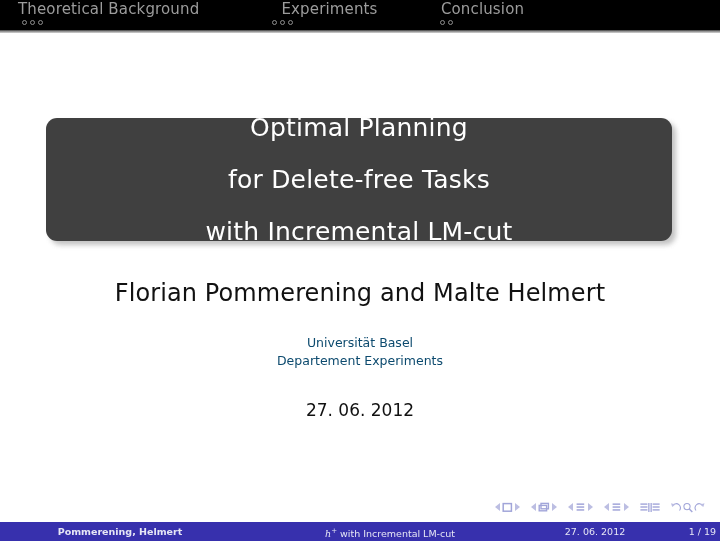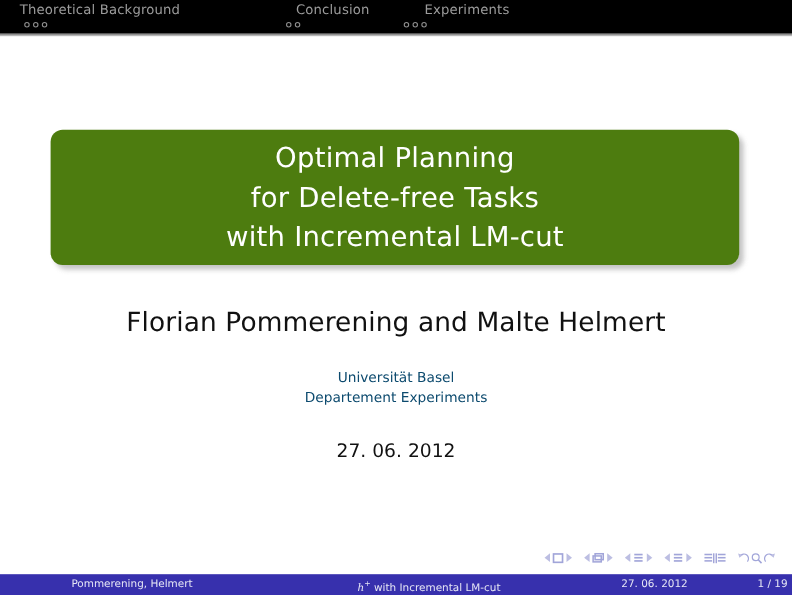--- a/index.html
+++ b/index.html
@@ -35,21 +35,21 @@
   }
   .head-section {
     position: relative;
     height: 30px;
     padding-top: 3px;
     box-sizing: border-box;
     text-align: center;
   }
   .head-section .sec-title {
     display: block;
-    font-size: 12px;
+    font-size: 15px;
     color: #9c9c9c;
     letter-spacing: 0.15px;
     line-height: 12px;
     white-space: nowrap;
   }
   .head-section .sec-dots {
     display: block;
     margin-top: 2.5px;
     line-height: 8px;
     white-space: nowrap;
@@ -97,26 +97,27 @@
     background: #b9b9b9;
     filter: blur(2.4px);
     opacity: 0.85;
   }
   .titlebox {
     position: absolute;
     left: 0; top: 0;
     width: 626px;
     height: 123px;
     border-radius: 11px;
-    background: #4d7c0f;
+    background: #404040;
     color: #ffffff;
     display: flex;
     flex-direction: column;
     align-items: center;
     justify-content: center;
+    gap: 16px;
   }
   .titlebox .tline {
     font-size: 25px;
     line-height: 36px;
     letter-spacing: 0.2px;
     font-weight: 400;
     white-space: nowrap;
   }
 
   
@@ -180,20 +181,21 @@
     background: #3730ad;
     color: #e6e6f5;
     font-size: 9.5px;
     line-height: 19px;
   }
   .footbar .f-author {
     position: absolute;
     left: 0; top: 0;
     width: 240px;
     text-align: center;
+    font-weight: bold;
   }
   .footbar .f-title {
     position: absolute;
     left: 240px; top: 0;
     width: 300px;
     text-align: center;
     white-space: nowrap;
   }
   .footbar .f-date {
     position: absolute;
@@ -224,31 +226,31 @@
 <div class="headbar">
 
   <div class="head-section" id="sec-0">
     <span class="sec-title">Theoretical Background</span>
     <span class="sec-dots">
       <i></i><i></i><i></i>
     </span>
   </div>
 
 
+  <div class="head-section" id="sec-2">
+    <span class="sec-title">Experiments</span>
+    <span class="sec-dots">
+      <i></i><i></i><i></i>
+    </span>
+  </div>
+
   <div class="head-section" id="sec-3">
     <span class="sec-title">Conclusion</span>
     <span class="sec-dots">
       <i></i><i></i>
-    </span>
-  </div>
-
-  <div class="head-section" id="sec-2">
-    <span class="sec-title">Experiments</span>
-    <span class="sec-dots">
-      <i></i><i></i><i></i>
     </span>
   </div>
 
 </div>
 <div class="headbar-sep"></div>
 
 <div class="titlebox-wrap">
   <div class="titlebox-shadow"></div>
   <div class="titlebox">
     <div class="tline">Optimal Planning</div>

